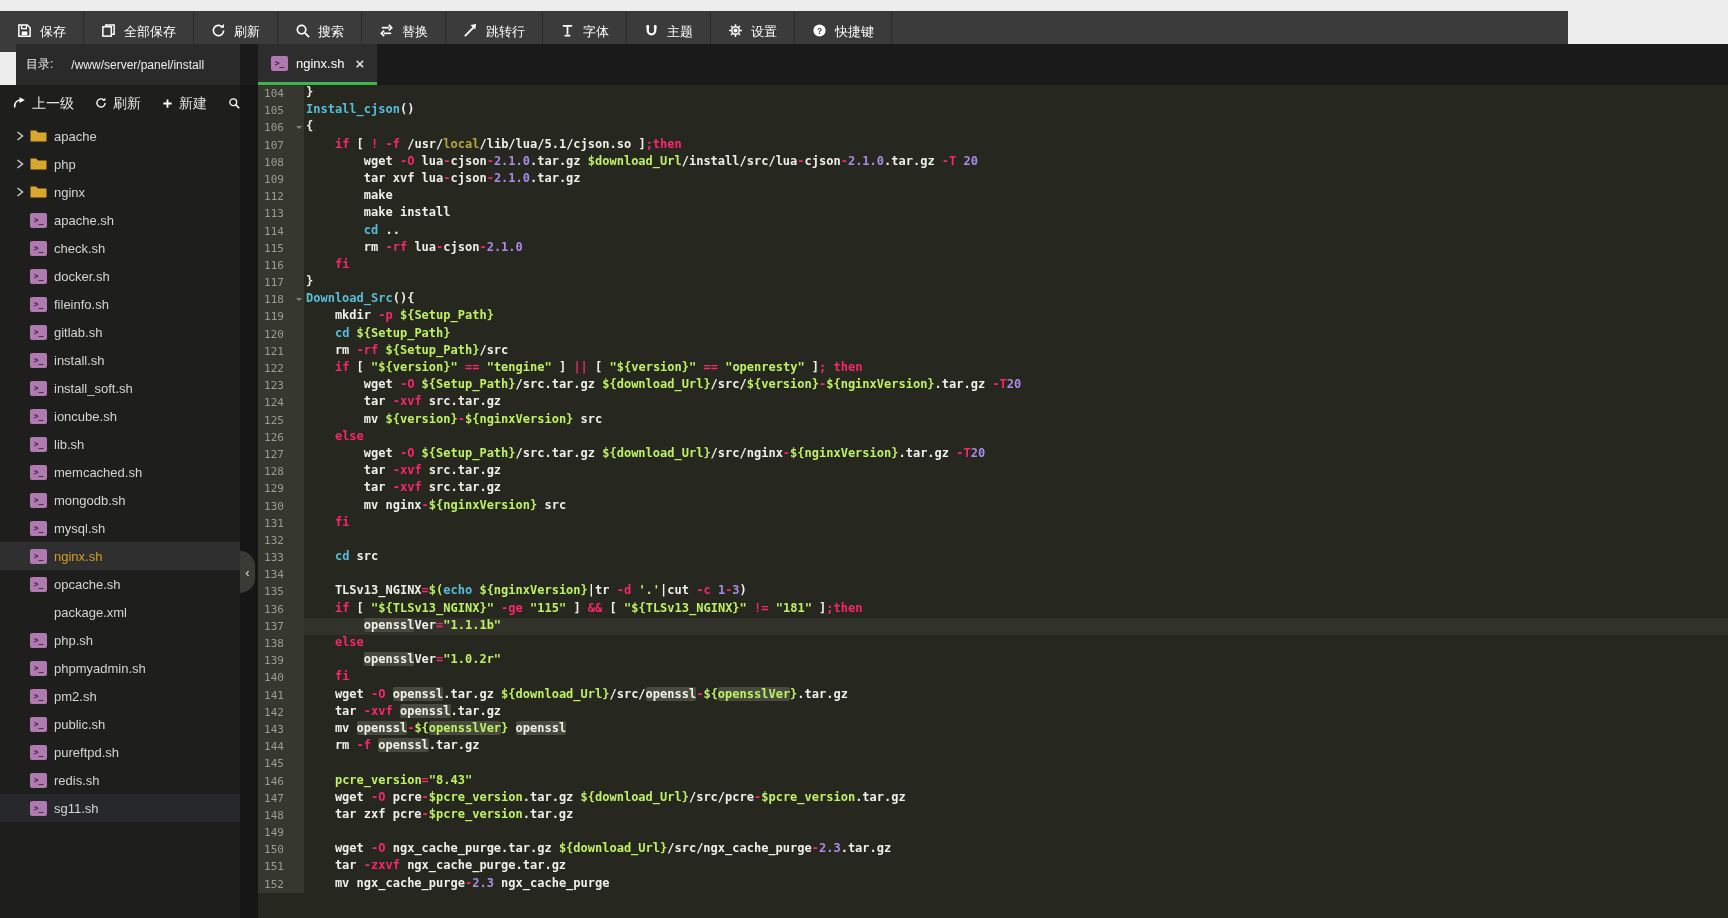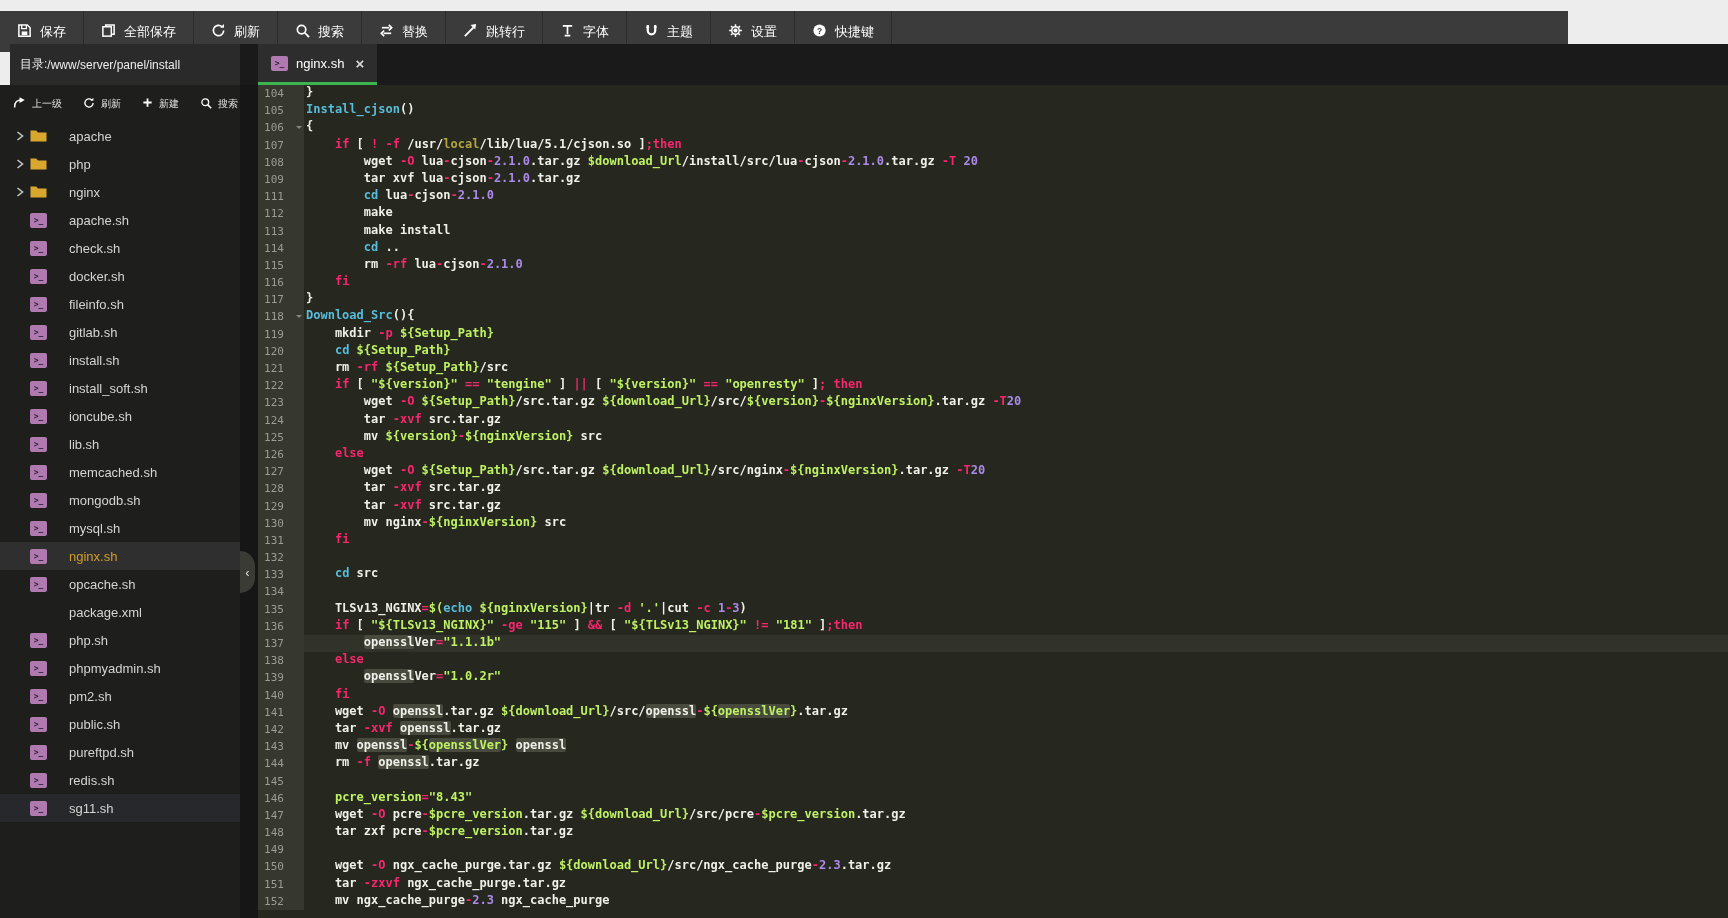--- a/index.html
+++ b/index.html
@@ -10,46 +10,46 @@
   .top-strip{position:absolute;left:0;top:0;width:1728px;height:11px;background:#ededed}
   .top-corner{position:absolute;left:1568px;top:0;width:160px;height:44px;background:#ededed}
 
   .toolbar{position:absolute;left:0;top:11px;width:1568px;height:41px;background:#3b3b3b;
            display:flex;align-items:stretch}
   .tbtn{display:flex;align-items:center;gap:8px;padding:0 17px;border-right:1px solid #2b2b2b;
         color:#fff;font-size:13px;cursor:pointer;white-space:nowrap}
   .tbtn svg{flex:none}
 
   
-  .pathbar{position:absolute;left:10px;top:44px;width:240px;height:41px;background:#2a2a2a;
-           display:flex;align-items:center;gap:0;padding-left:10px;box-sizing:border-box;
+  .pathbar{position:absolute;left:16px;top:44px;width:240px;height:41px;background:#2a2a2a;
+           display:flex;align-items:center;gap:18px;padding-left:10px;box-sizing:border-box;
            color:#ededed;font-size:12px;white-space:nowrap;overflow:hidden}
   .tabbar{position:absolute;left:240px;top:44px;right:0;height:41px;background:#1a1a1a}
   .tab{position:absolute;left:18px;top:0;height:38px;background:#2d2d2d;
        border-bottom:3px solid #3cb54e;display:flex;align-items:center;gap:8px;
        padding:0 13px;color:#fff;font-size:13px;cursor:pointer}
   .tab .close{font-weight:bold;font-size:15px;color:#d8d8d8;margin-left:3px;cursor:pointer;line-height:1}
 
   
   .term-ic{display:inline-flex;align-items:center;justify-content:center;flex:none;
            width:17px;height:15px;background:#b07ab0;border-radius:2px;color:#2b2230;
            font:700 8px "DejaVu Sans Mono",monospace}
 
   
   .sidebar{position:absolute;left:0;top:85px;width:240px;bottom:0;background:#1e1e1d;overflow:hidden}
   .stools{height:37px;display:flex;align-items:center;gap:21px;padding:0 13px;
-          color:#e3e3e3;font-size:10px}
+          color:#e3e3e3;font-size:14px}
   .stool{display:flex;align-items:center;gap:6px;cursor:pointer;white-space:nowrap}
   .tree{}
   .trow{height:28px;display:flex;align-items:center;padding-left:16px;color:#d4d4d4;
         font-size:13px;cursor:pointer;white-space:nowrap}
   .trow .chev{width:14px;display:inline-flex;flex:none}
   .trow .sp{width:14px;flex:none}
   .trow .noic{width:17px;flex:none}
-  .trow .tlabel{margin-left:22px}
+  .trow .tlabel{margin-left:7px}
   .trow.selected{background:#2f2f2f;color:#d29e25}
   .trow.hover{background:#27282b}
 
   
   .side-strip{position:absolute;left:240px;top:85px;width:18px;bottom:0;background:#161616}
   .handle{position:absolute;left:240px;top:551px;width:15px;height:42px;background:#3a3b35;
           border-radius:0 21px 21px 0;display:flex;align-items:center;justify-content:center;
           color:#ddd;font-size:13px;cursor:pointer}
   .handle::before{content:"‹"}
 
@@ -357,21 +357,20 @@
   </div>
 
 <div class="editor">
   <div id="editor-body">
       <div class="cline"><div class="gut"><span>104</span></div><div class="ccode"><span class="tk-t">}</span></div></div>
       <div class="cline"><div class="gut"><span>105</span></div><div class="ccode"><span class="tk-f">Install_cjson</span><span class="tk-t">()</span></div></div>
       <div class="cline"><div class="gut"><span>106</span><i class="fold"></i></div><div class="ccode"><span class="tk-t">{</span></div></div>
       <div class="cline"><div class="gut"><span>107</span></div><div class="ccode"><span class="tk-t">    </span><span class="tk-k">if</span><span class="tk-t"> [ </span><span class="tk-k">!</span><span class="tk-t"> </span><span class="tk-k">-f</span><span class="tk-t"> /usr/</span><span class="tk-o">local</span><span class="tk-t">/lib/lua/5.1/cjson.so ]</span><span class="tk-k">;then</span></div></div>
       <div class="cline"><div class="gut"><span>108</span></div><div class="ccode"><span class="tk-t">        wget </span><span class="tk-k">-O</span><span class="tk-t"> lua</span><span class="tk-k">-</span><span class="tk-t">cjson</span><span class="tk-k">-</span><span class="tk-n">2.1.0</span><span class="tk-t">.tar.gz </span><span class="tk-s">$download_Url</span><span class="tk-t">/install/src/lua</span><span class="tk-k">-</span><span class="tk-t">cjson</span><span class="tk-k">-</span><span class="tk-n">2.1.0</span><span class="tk-t">.tar.gz </span><span class="tk-k">-T</span><span class="tk-t"> </span><span class="tk-n">20</span></div></div>
       <div class="cline"><div class="gut"><span>109</span></div><div class="ccode"><span class="tk-t">        tar xvf lua</span><span class="tk-k">-</span><span class="tk-t">cjson</span><span class="tk-k">-</span><span class="tk-n">2.1.0</span><span class="tk-t">.tar.gz</span></div></div>
-      <div class="cline"><div class="gut"><span>111</span></div><div class="ccode"><span class="tk-t">        </span><span class="tk-f">cd</span><span class="tk-t"> lua</span><span class="tk-k">-</span><span class="tk-t">cjson</span><span class="tk-k">-</span><span class="tk-n">2.1.0</span></div></div>
       <div class="cline"><div class="gut"><span>112</span></div><div class="ccode"><span class="tk-t">        make</span></div></div>
       <div class="cline"><div class="gut"><span>113</span></div><div class="ccode"><span class="tk-t">        make install</span></div></div>
       <div class="cline"><div class="gut"><span>114</span></div><div class="ccode"><span class="tk-t">        </span><span class="tk-f">cd</span><span class="tk-t"> ..</span></div></div>
       <div class="cline"><div class="gut"><span>115</span></div><div class="ccode"><span class="tk-t">        rm </span><span class="tk-k">-rf</span><span class="tk-t"> lua</span><span class="tk-k">-</span><span class="tk-t">cjson</span><span class="tk-k">-</span><span class="tk-n">2.1.0</span></div></div>
       <div class="cline"><div class="gut"><span>116</span></div><div class="ccode"><span class="tk-t">    </span><span class="tk-k">fi</span></div></div>
       <div class="cline"><div class="gut"><span>117</span></div><div class="ccode"><span class="tk-t">}</span></div></div>
       <div class="cline"><div class="gut"><span>118</span><i class="fold"></i></div><div class="ccode"><span class="tk-f">Download_Src</span><span class="tk-t">(){</span></div></div>
       <div class="cline"><div class="gut"><span>119</span></div><div class="ccode"><span class="tk-t">    mkdir </span><span class="tk-k">-p</span><span class="tk-t"> </span><span class="tk-s">${Setup_Path}</span></div></div>
       <div class="cline"><div class="gut"><span>120</span></div><div class="ccode"><span class="tk-t">    </span><span class="tk-f">cd</span><span class="tk-t"> </span><span class="tk-s">${Setup_Path}</span></div></div>
       <div class="cline"><div class="gut"><span>121</span></div><div class="ccode"><span class="tk-t">    rm </span><span class="tk-k">-rf</span><span class="tk-t"> </span><span class="tk-s">${Setup_Path}</span><span class="tk-t">/src</span></div></div>

